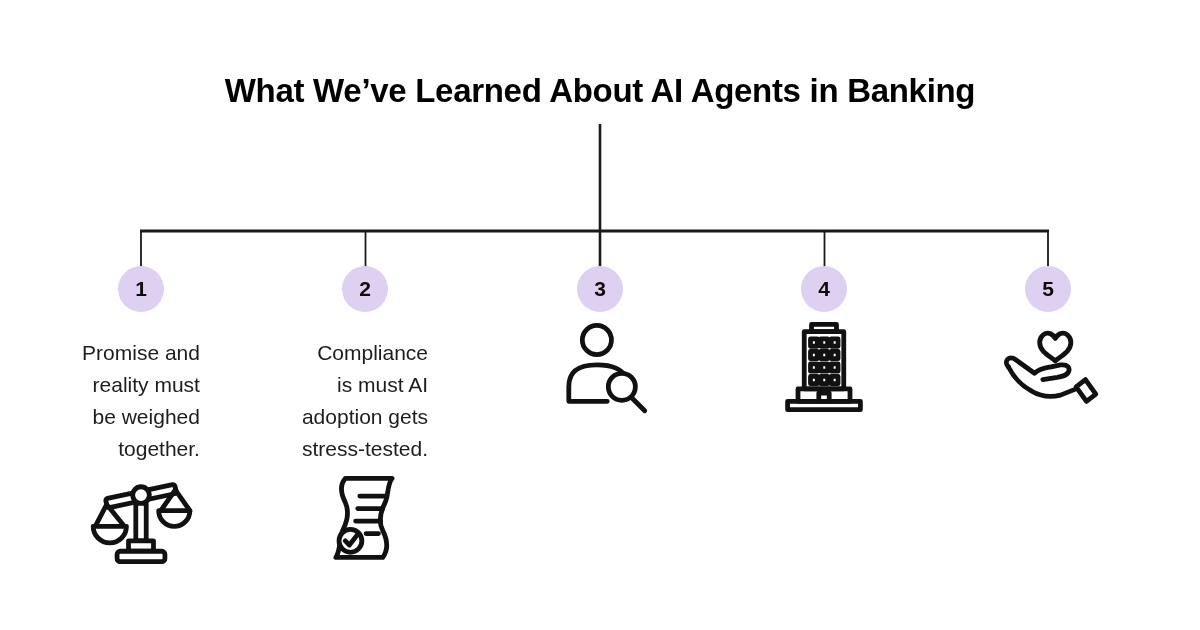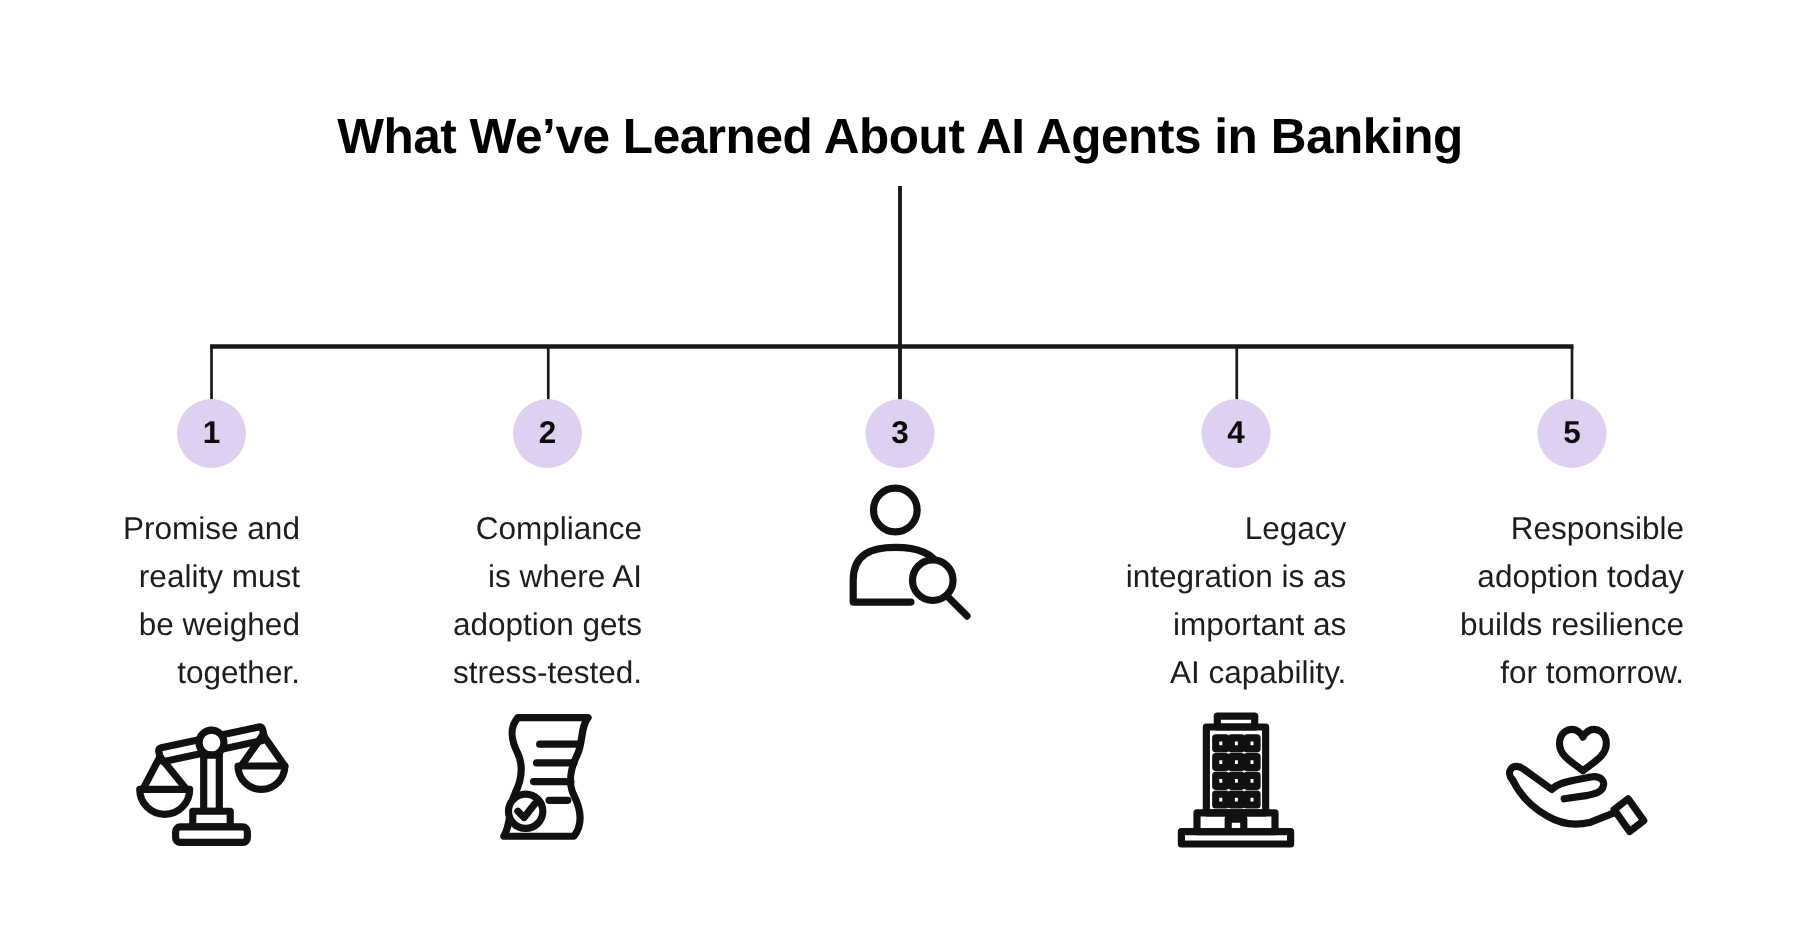--- a/index.html
+++ b/index.html
@@ -108,21 +108,21 @@
         <rect class="filled" x="45" y="35" width="10" height="36"></rect>
         <rect class="filled" x="38" y="71" width="24" height="10"></rect>
         <rect class="filled" x="27" y="81" width="46" height="10" rx="3"></rect>
       </svg>
     </div>
   </div>
 
   <div class="column col-2">
     <div class="badge">2</div>
     <div class="caption">Compliance
-is where AI
+is must AI
 adoption gets
 stress-tested.</div>
     <div class="icon-box">
       <svg viewBox="0 0 100 100">
         <path d="M31,11 C25,18 27,26 31,34 C35,43 33,52 29,60 C25,68 27,79 22,87 L67,87 C73,79 71,69 67,61 C63,53 65,43 69,35 C73,27 71,17 76,11 Z"></path>
         <path d="M45,28 H69 M43,40 H67 M41,52 H65 M51,64 H63"></path>
         <circle class="filled" cx="36" cy="71" r="11"></circle>
         <path d="M31,71 l4,4 l7,-9"></path>
       </svg>
     </div>
@@ -135,24 +135,20 @@
         <circle cx="47" cy="25" r="14"></circle>
         <path d="M57,84 H20 V70 C20,53 32,49 47,49 C61,49 71,53 75,61"></path>
         <circle class="filled" cx="71" cy="70" r="13"></circle>
         <path d="M80,80 L93,93"></path>
       </svg>
     </div>
   </div>
 
   <div class="column col-4">
     <div class="badge">4</div>
-    <div class="caption">Legacy
-integration is as
-important as
-AI capability.</div>
     <div class="icon-box">
       <svg viewBox="0 0 100 100">
         <rect x="38" y="10" width="24" height="7"></rect>
         <rect x="31" y="17" width="38" height="55"></rect>
         <g stroke-width="4">
           <rect x="37" y="24" width="6.5" height="7"></rect>
             <rect x="47" y="24" width="6.5" height="7"></rect>
             <rect x="57" y="24" width="6.5" height="7"></rect>
           <rect x="37" y="36" width="6.5" height="7"></rect>
             <rect x="47" y="36" width="6.5" height="7"></rect>
@@ -166,24 +162,20 @@
         </g>
         <rect x="25" y="72" width="50" height="12"></rect>
         <path d="M45,84 V76 H55 V84"></path>
         <rect x="15" y="84" width="70" height="8"></rect>
       </svg>
     </div>
   </div>
 
   <div class="column col-5">
     <div class="badge">5</div>
-    <div class="caption">Responsible
-adoption today
-builds resilience
-for tomorrow.</div>
     <div class="icon-box">
       <svg viewBox="0 0 100 100">
         <path d="M57,45 C51,40 42,36 42,27.5 C42,21 47.5,17 52.5,19 C54.5,20 56,21.5 57,23.5 C58,21.5 59.5,20 61.5,19 C66.5,17 72,21 72,27.5 C72,36 63,40 57,45 Z"></path>
         <path d="M12,51 C7,46 12,39 19,44 L37,57 C41,53 47,52 52,51 L62,49 C69,48 71,52 70,55 C69,59 64,60 59,61 L45,63"></path>
         <path d="M12,51 C17,61 25,69 34,74 C44,80 54,80 62,78 L77,72"></path>
         <path class="filled" d="M77,70 L86,63 L96,77 L87,84 Z"></path>
       </svg>
     </div>
   </div>
 

